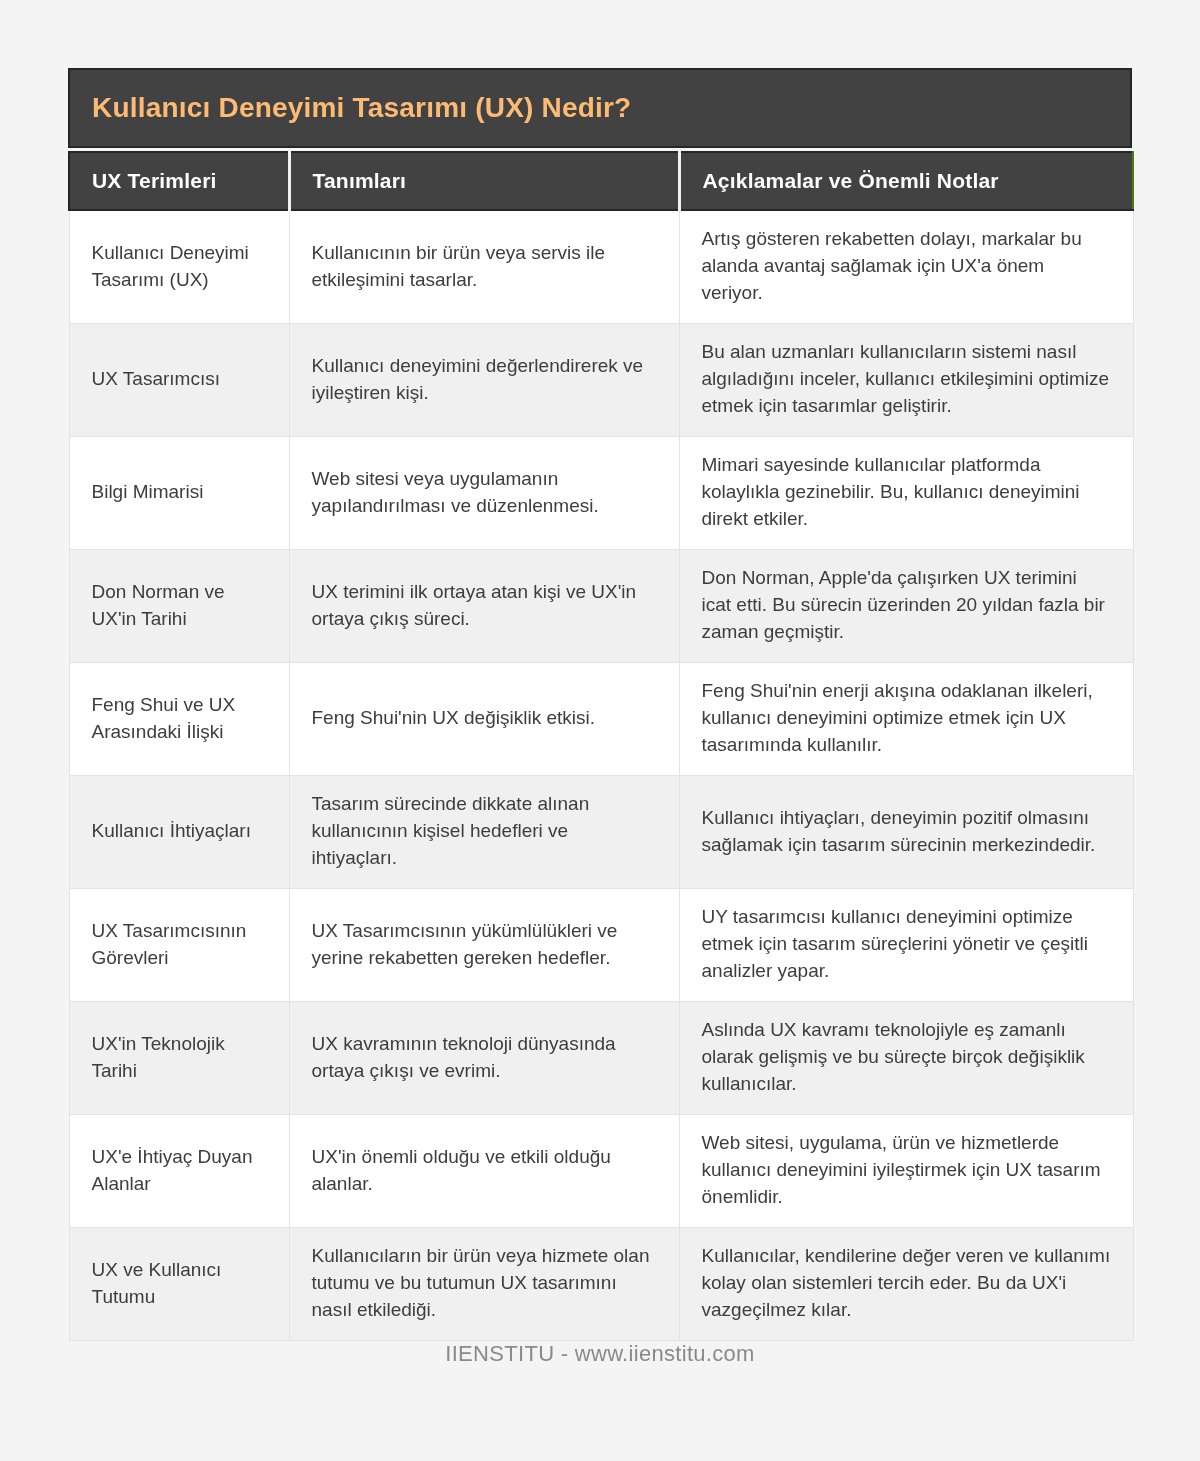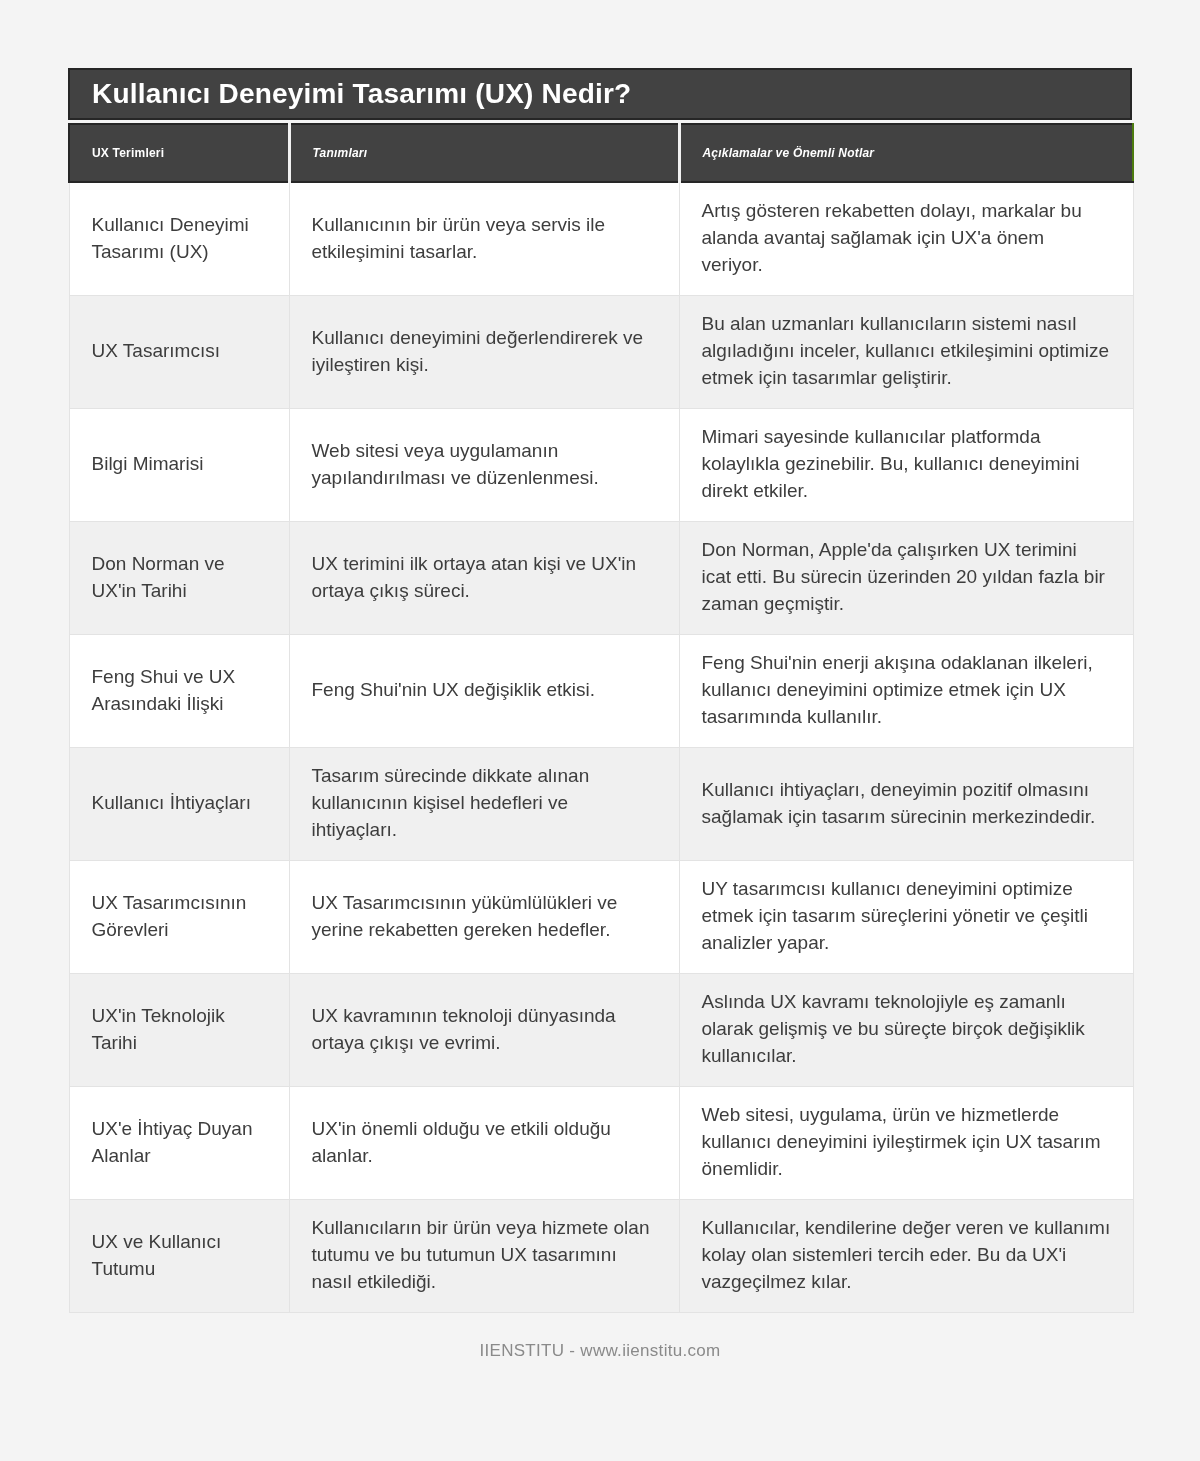--- a/index.html
+++ b/index.html
@@ -11,24 +11,24 @@
     font-family: "Liberation Sans", "DejaVu Sans", sans-serif;
   }
   .page {
     width: 1064px;
     margin: 0 auto;
     padding-top: 68px;
     box-sizing: border-box;
   }
   .title-bar {
     box-sizing: border-box;
-    height: 52px;
+    height: 80px;
     background: #424242;
     border: 2px solid #262626;
-    color: #ffffff;
+    color: #fdba74;
     font-size: 28px;
     font-weight: bold;
     display: flex;
     align-items: center;
     padding: 0 22px;
     margin-bottom: 3px;
     letter-spacing: 0.2px;
   }
   table.ux-table {
     width: 100%;
@@ -37,50 +37,49 @@
   }
   col.c1 { width: 220px; }
   col.c2 { width: 390px; }
   col.c3 { width: 454px; }
 
   thead th {
     box-sizing: border-box;
     height: 58px;
     background: #424242;
     color: #ffffff;
-    font-size: 12px;
+    font-size: 21px;
     font-weight: bold;
     text-align: left;
     padding: 0 22px;
     border-top: 2px solid #262626;
     border-bottom: 2px solid #262626;
     letter-spacing: 0.2px;
   }
   thead th:first-child { border-left: 2px solid #262626; }
   thead th:last-child  { border-right: 2px solid #4d7c0f; }
-  thead th.divided { border-left: 3px solid #f1f1f1; font-style: italic; }
+  thead th.divided { border-left: 3px solid #f1f1f1; }
 
   tbody td {
     box-sizing: border-box;
     height: 113px;
     padding: 12px 22px;
     font-size: 19px;
     line-height: 1.42;
     color: #3d3d3d;
     border: 1px solid #e3e3e3;
     vertical-align: middle;
     background: #ffffff;
     word-wrap: break-word;
   }
   tbody tr.alt td { background: #f0f0f0; }
 
   .footer {
-    margin-top: 28px;
     text-align: center;
-    font-size: 17px;
+    font-size: 22px;
     color: #8a8a8a;
     letter-spacing: 0.3px;
   }
 </style>
 </head>
 <body>
 
 <div class="page">
 
   <div class="title-bar">Kullanıcı Deneyimi Tasarımı (UX) Nedir?</div>

